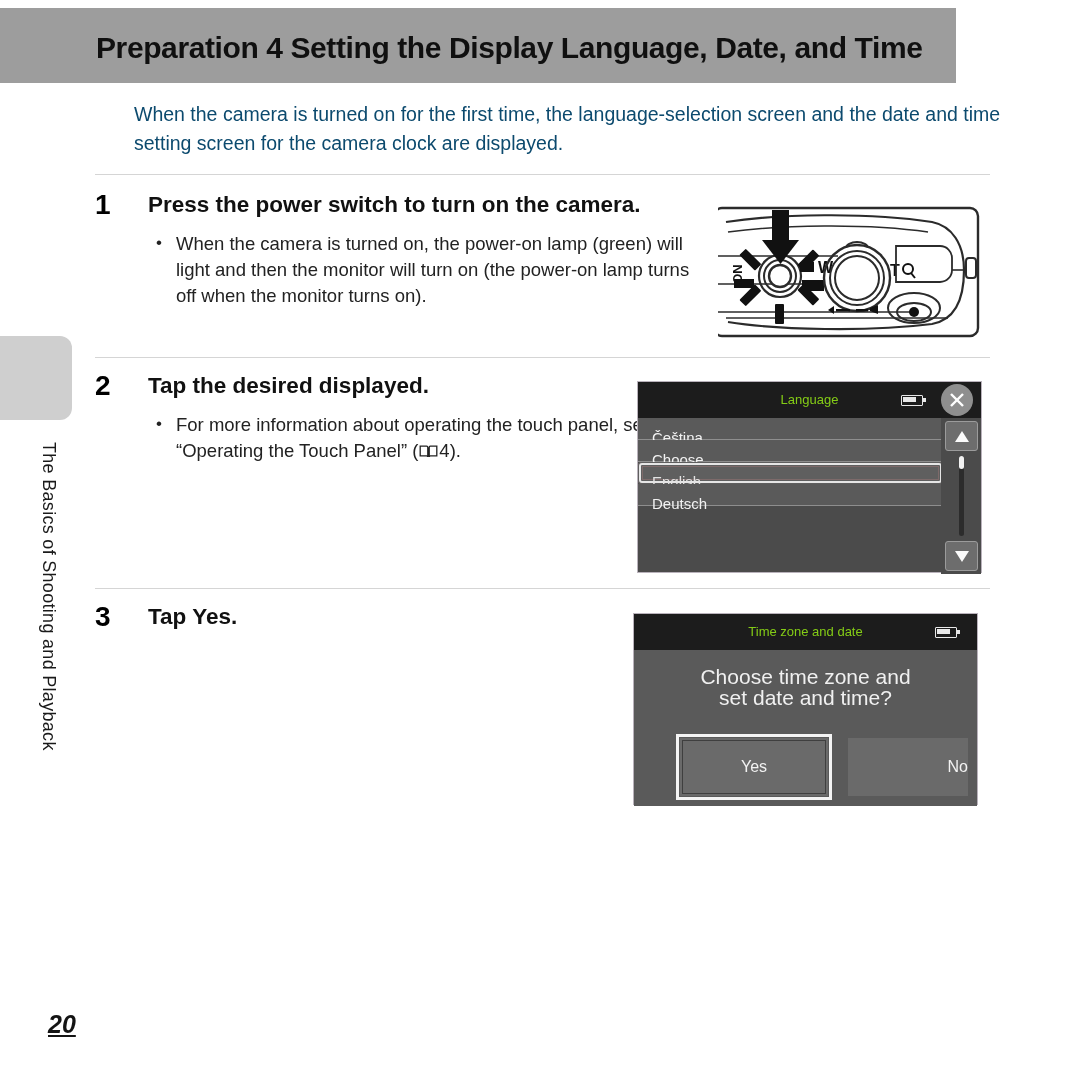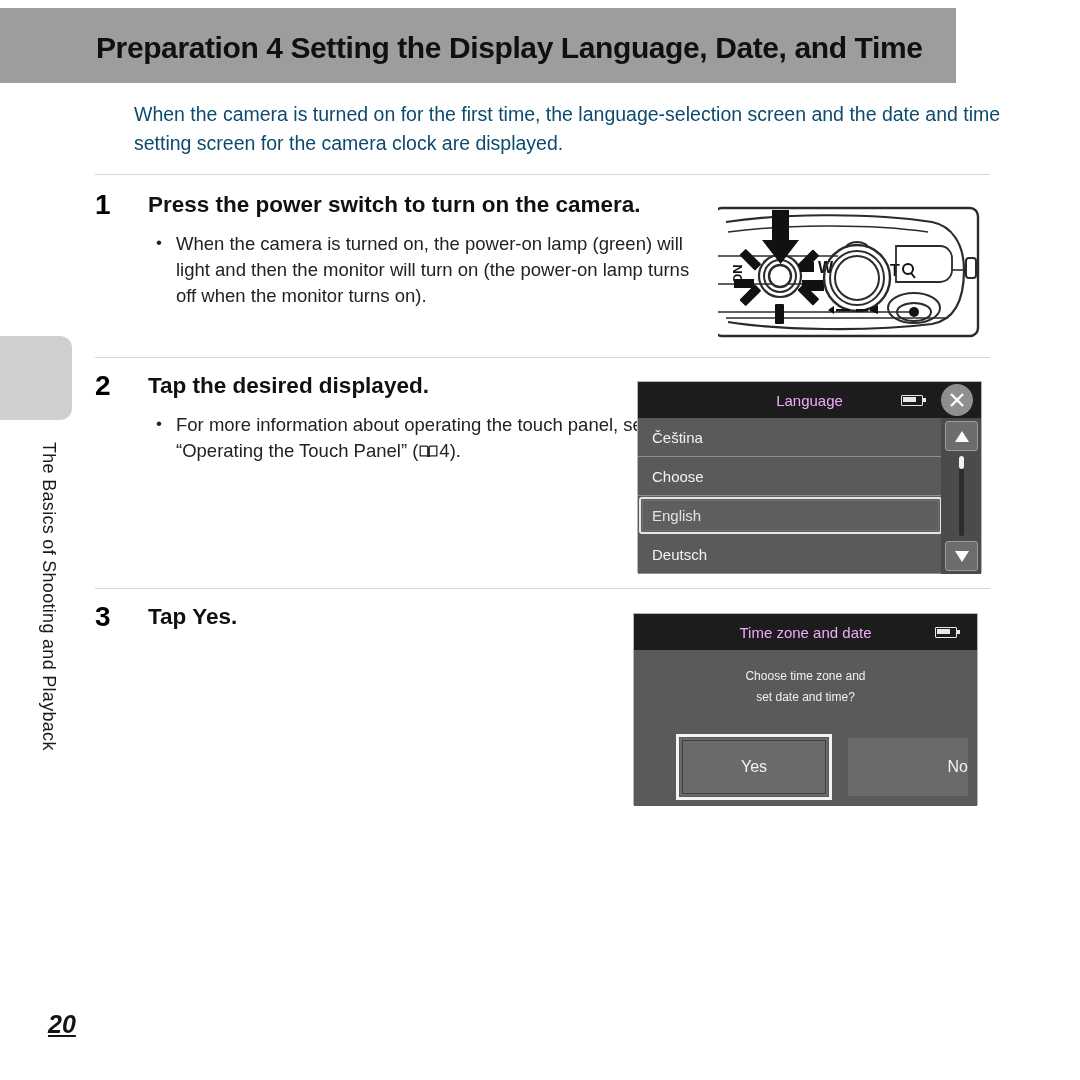--- a/index.html
+++ b/index.html
@@ -79,21 +79,21 @@
   }
   .lcd-lang { left: 637px; top: 381px; width: 345px; height: 192px; }
   .lcd-tz   { left: 633px; top: 613px; width: 345px; height: 192px; }
 
   .lcd-titlebar {
     position: absolute; left: 0; top: 0; width: 100%; height: 36px;
     background: #1c1c1c; color: #e9e9e9;
   }
   .lcd-title {
     position: absolute; left: 0; right: 0; top: 10px;
-    text-align: center; font-size: 15px; color: #f0abfc;
+    text-align: center; font-size: 13px; color: #84cc16;
   }
   .battery {
     position: absolute; right: 58px; top: 13px; width: 22px; height: 11px;
     border: 1.5px solid #e8e8e8; border-radius: 1px; background: #1c1c1c;
   }
   .battery::before {
     content: ""; position: absolute; left: 1px; top: 1px; width: 13px; height: 5px;
     background: #e8e8e8;
   }
   .battery::after {
@@ -103,21 +103,21 @@
   .battery.solo { right: 20px; }
   .close-btn {
     position: absolute; right: 8px; top: 2px; width: 32px; height: 32px;
     border-radius: 50%; background: #8f8f8f;
   }
   .close-btn svg { position: absolute; left: 6px; top: 6px; }
 
   
   .lang-list { position: absolute; left: 0; top: 36px; width: 305px; height: 156px; }
   .lang-row {
-    position: relative; height: 39px; line-height: 39px;
+    position: relative; height: 22px; line-height: 39px;
     padding-left: 14px; color: #f2f2f2; font-size: 15px;
     border-bottom: 1px solid #8e8e8e; background: #5a5a5a;
   }
   .lang-row.selected {
     background: #5f5f5f; border-bottom: none;
     outline: 2px solid #e6e6e6; outline-offset: -3px;
     border-radius: 4px;
     box-shadow: inset 0 0 0 4px #5f5f5f, inset 0 0 0 5px #7d6a6a;
   }
   .lang-row.selected span { position: relative; color: #e3e3e3; }
@@ -138,21 +138,21 @@
   }
   .scroll-thumb {
     position: absolute; left: 0; top: 0; width: 5px; height: 13px;
     background: #f2f2f2; border-radius: 3px;
   }
 
   
   .tz-body { position: absolute; left: 0; top: 36px; width: 100%; height: 156px; background: #5a5a5a; }
   .tz-msg {
     position: absolute; left: 0; right: 0; top: 16px;
-    text-align: center; font-size: 12px; line-height: 21px; color: #f0f0f0;
+    text-align: center; font-size: 21px; line-height: 21px; color: #f0f0f0;
   }
   .tz-buttons { position: absolute; left: 14px; bottom: 6px; width: 317px; height: 62px; }
   .tz-btn {
     position: absolute; top: 0; height: 58px; line-height: 58px;
     text-align: center; font-size: 16px; color: #f2f2f2;
     background: #6a6a6a;
   }
   .tz-btn.yes {
     left: 32px; width: 148px;
     background: #6a6a6a;

